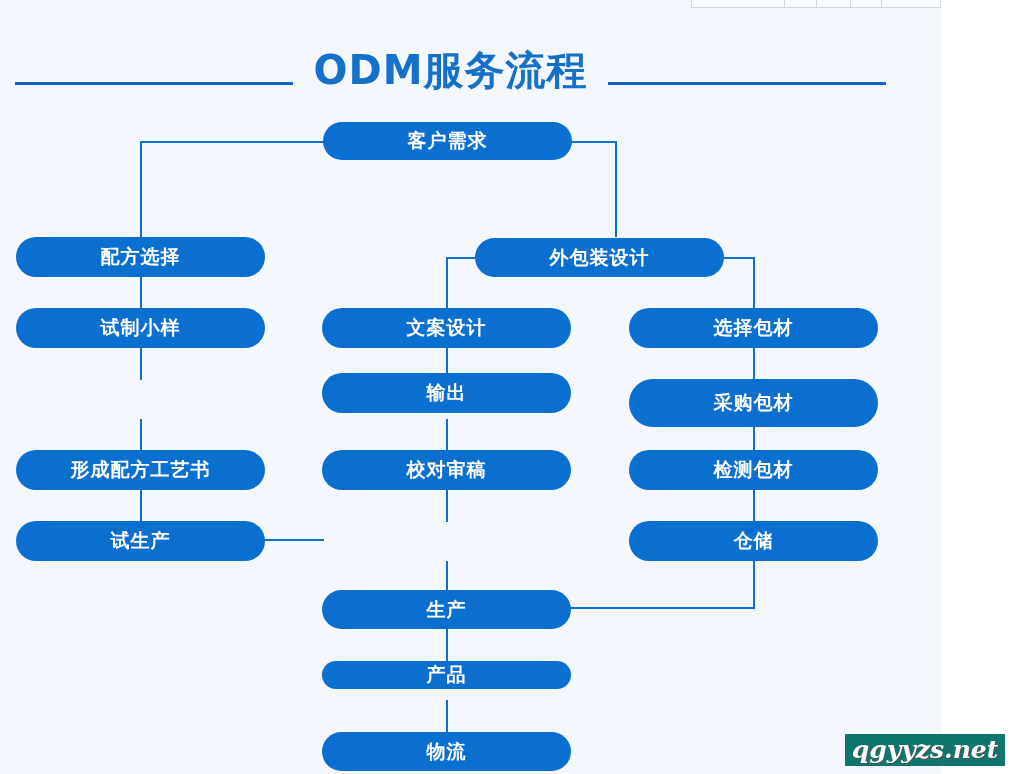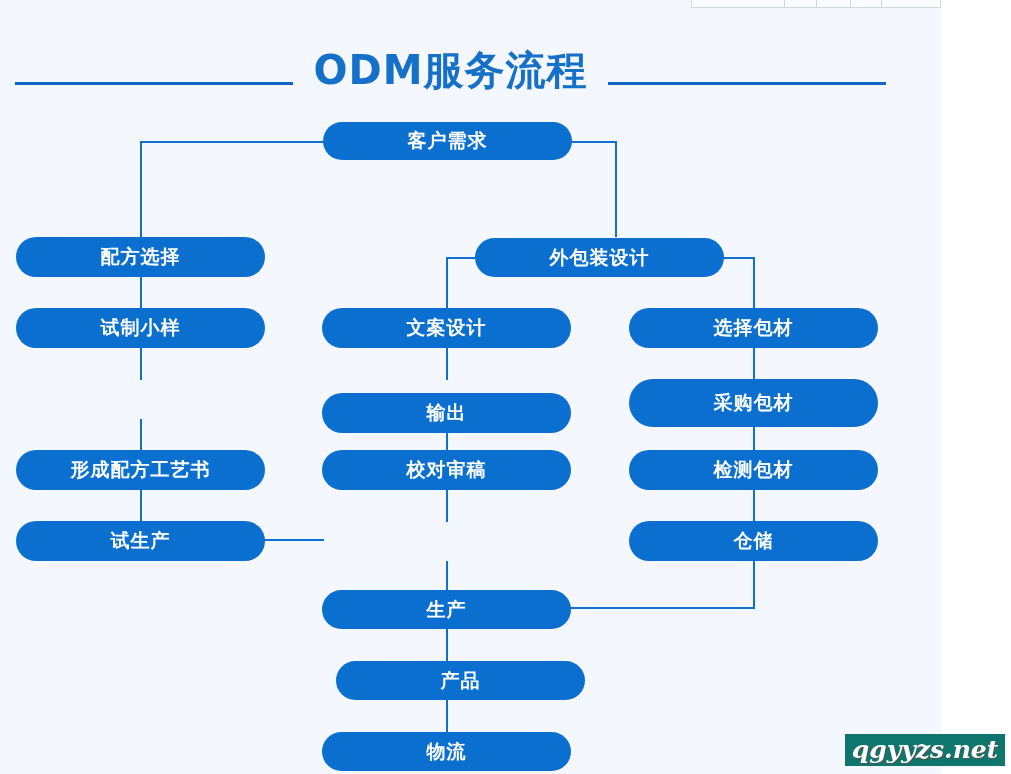--- a/index.html
+++ b/index.html
@@ -185,29 +185,29 @@
   <div class="node" style="left:323px; top:122px; width:249px; height:38px;">客户需求</div>
 
   <div class="node" style="left:16px; top:237px; width:249px; height:40px;">配方选择</div>
   <div class="node" style="left:16px; top:308px; width:249px; height:40px;">试制小样</div>
   <div class="node" style="left:16px; top:450px; width:249px; height:40px;">形成配方工艺书</div>
   <div class="node" style="left:16px; top:521px; width:249px; height:40px;">试生产</div>
 
   <div class="node" style="left:475px; top:238px; width:249px; height:39px;">外包装设计</div>
 
   <div class="node" style="left:322px; top:308px; width:249px; height:40px;">文案设计</div>
-  <div class="node" style="left:322px; top:393px; width:249px; height:40px;">输出</div>
+  <div class="node" style="left:322px; top:373px; width:249px; height:40px;">输出</div>
   <div class="node" style="left:322px; top:450px; width:249px; height:40px;">校对审稿</div>
 
   <div class="node" style="left:629px; top:308px; width:249px; height:40px;">选择包材</div>
   <div class="node" style="left:629px; top:379px; width:249px; height:48px;">采购包材</div>
   <div class="node" style="left:629px; top:450px; width:249px; height:40px;">检测包材</div>
   <div class="node" style="left:629px; top:521px; width:249px; height:40px;">仓储</div>
 
   <div class="node" style="left:322px; top:590px; width:249px; height:39px;">生产</div>
-  <div class="node" style="left:336px; top:661px; width:249px; height:39px;">产品</div>
+  <div class="node" style="left:322px; top:661px; width:249px; height:28px;">产品</div>
   <div class="node" style="left:322px; top:732px; width:249px; height:39px;">物流</div>
 
   <div class="watermark">
     <span>qgyyzs.net</span>
   </div>
 
 </div>
 
 </body></html>

